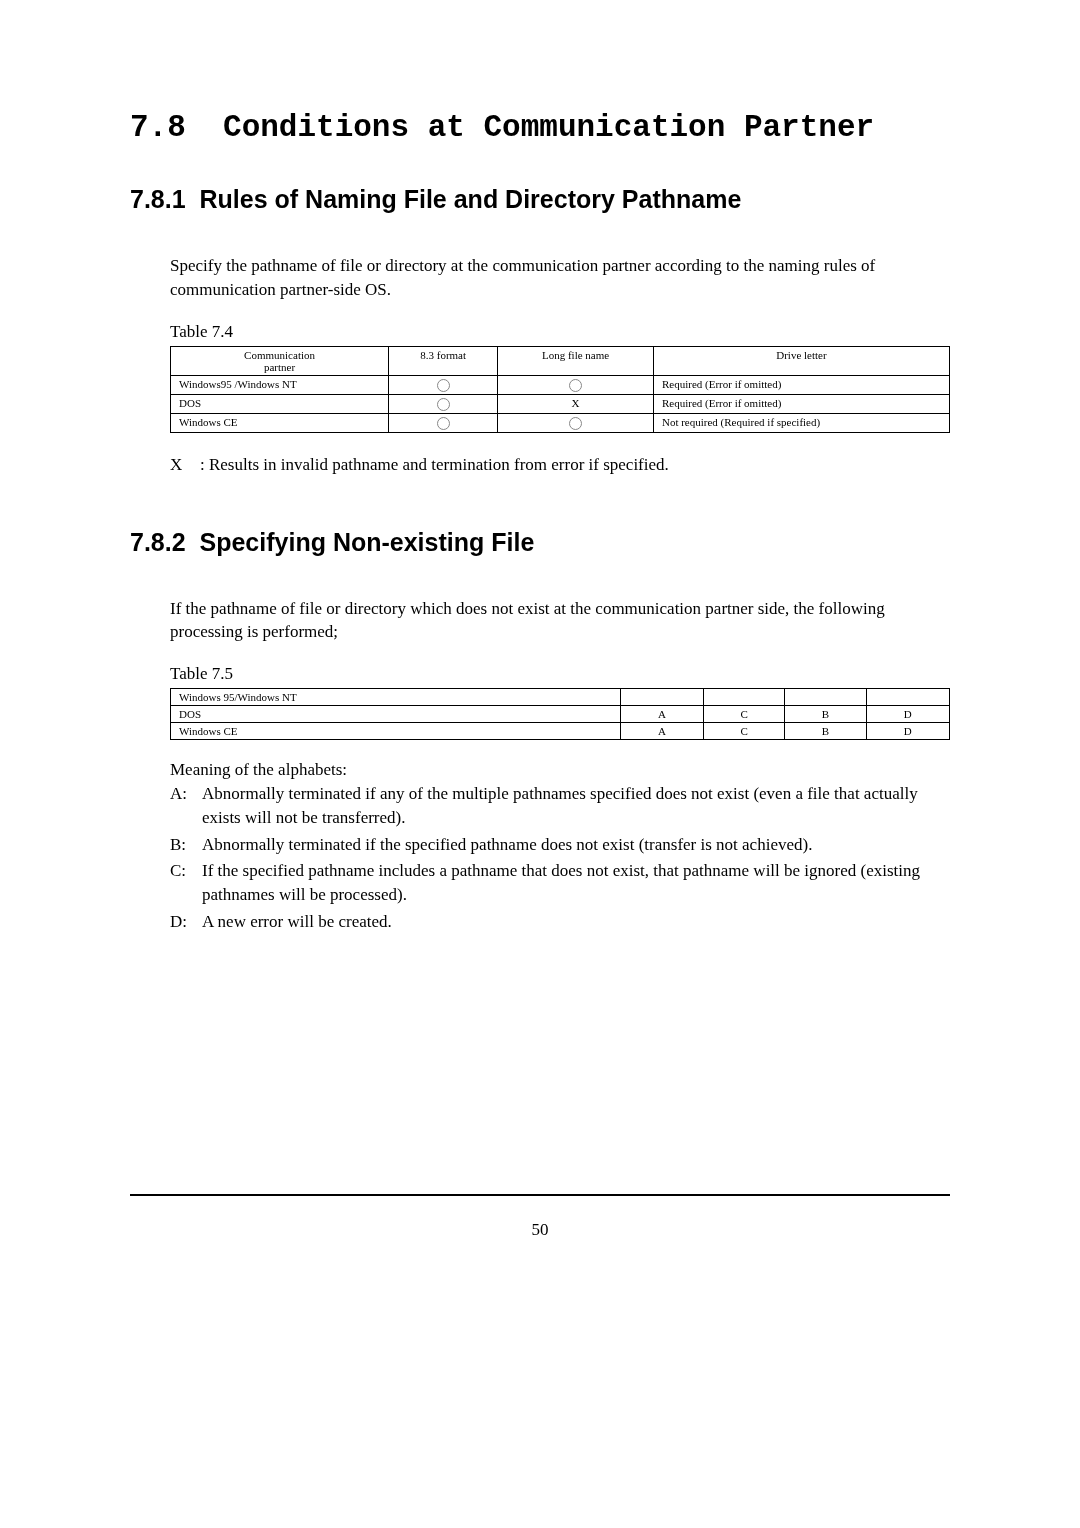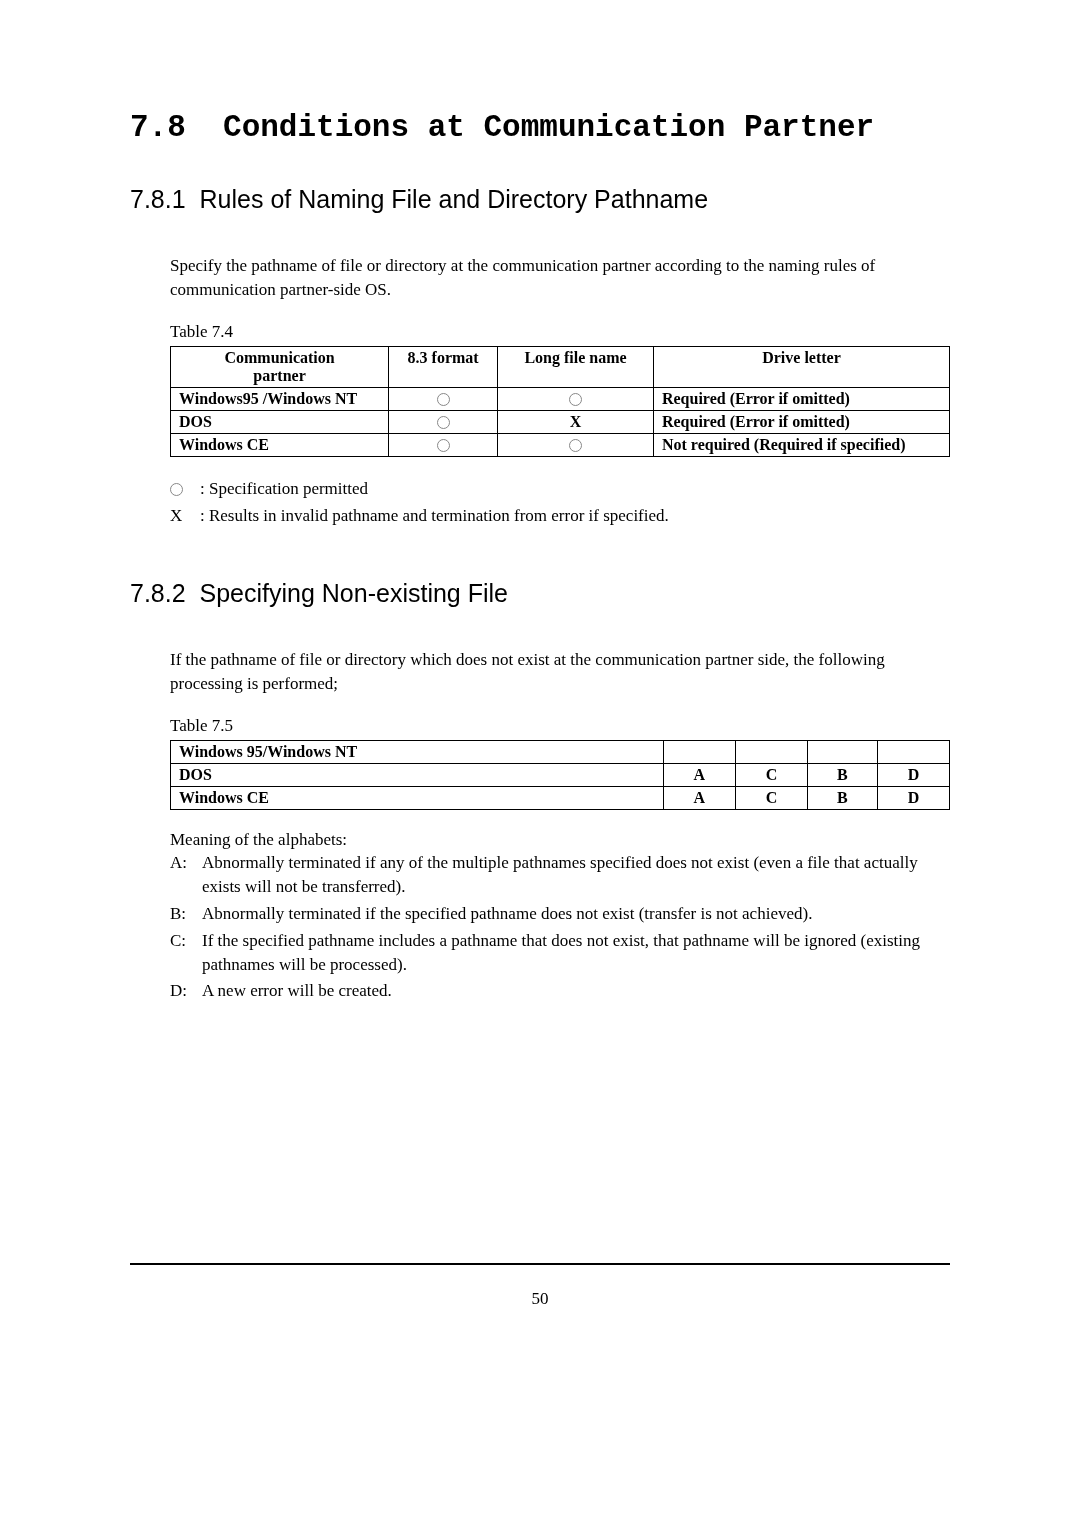--- a/index.html
+++ b/index.html
@@ -14,41 +14,41 @@
   }
   h1.section {
     font-family: Liberation Mono, monospace;
     font-size: 31px;
     font-weight: bold;
     margin: 0 0 40px 0;
   }
   h2.subsection {
     font-family: Arial, Helvetica, sans-serif;
     font-size: 25px;
-    font-weight: normal;
+    font-weight: bold;
     margin: 0 0 40px 0;
   }
   .body-text {
     margin: 0 0 18px 40px;
     line-height: 1.4;
   }
   .table-caption {
     margin: 20px 0 4px 40px;
   }
   table.doc-table {
     border-collapse: collapse;
     margin-left: 40px;
     margin-bottom: 18px;
     width: calc(100% - 40px);
   }
   table.doc-table th, table.doc-table td {
     border: 1px solid #000;
     padding: 2px 8px;
-    font-size: 16px;
-    font-weight: bold;
+    font-size: 11px;
+    font-weight: normal;
     vertical-align: top;
   }
   table.doc-table th {
     text-align: center;
   }
   .circle-glyph {
     display: inline-block;
     width: 11px;
     height: 11px;
     border: 1px solid #888;
@@ -130,24 +130,20 @@
     <td class="cell-left">Windows CE</td>
     <td class="cell-center"><span class="circle-glyph"></span></td>
     <td class="cell-center"><span class="circle-glyph"></span></td>
     <td class="cell-left">Not required (Required if specified)</td>
   </tr>
 </tbody>
   </table>
 
 <div class="legend">
   <div class="legend-row">
-    <span class="legend-sym"><span class="circle-glyph"></span></span>
-    <span>: Specification permitted</span>
-  </div>
-  <div class="legend-row">
     <span class="legend-sym">X</span>
     <span>: Results in invalid pathname and termination from error if specified.</span>
   </div>
 </div>
 
 <h2 class="subsection">
   <span>7.8.2</span>&nbsp;&nbsp;<span>Specifying Non-existing File</span>
 </h2>
 
 <p class="body-text">If the pathname of file or directory which does not exist at the communication partner side, the following processing is performed;</p>

